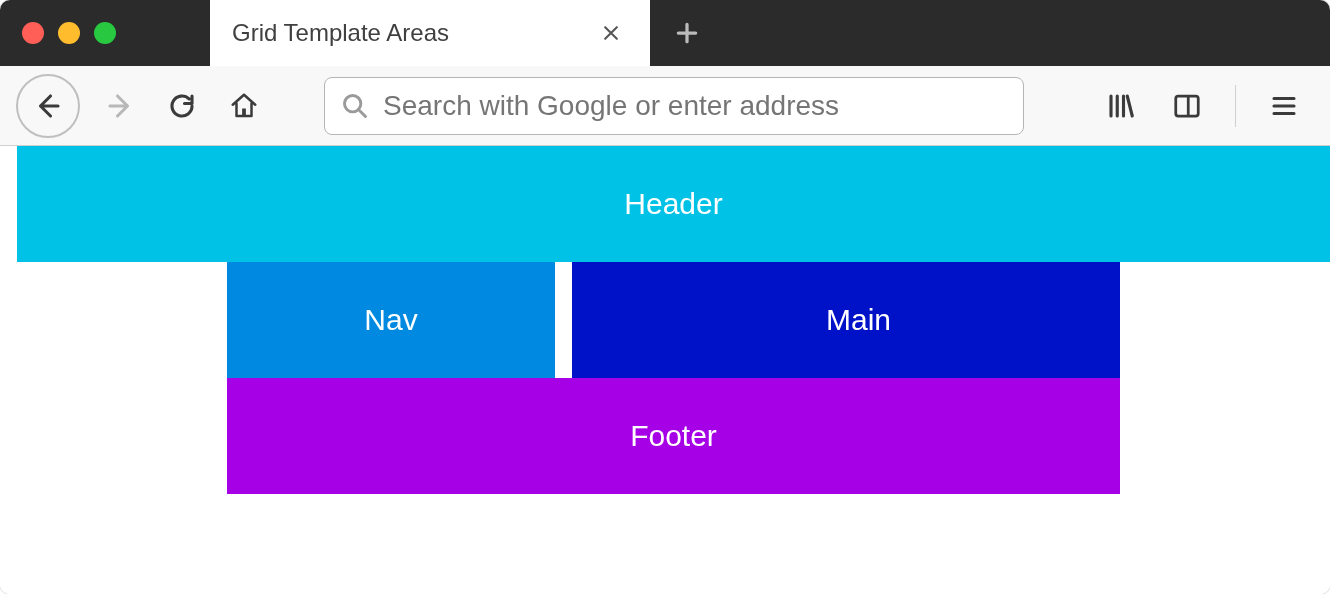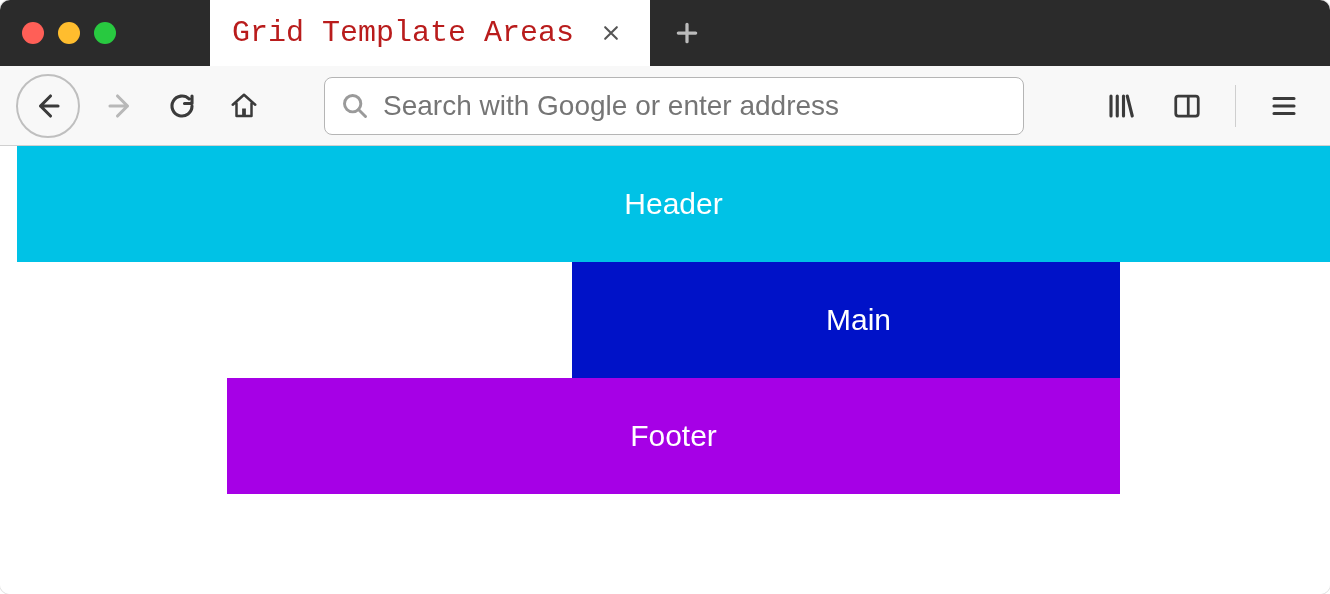--- a/index.html
+++ b/index.html
@@ -11,21 +11,21 @@
   
   .titlebar { height: 66px; background: #2b2b2b; display: flex; align-items: stretch; }
   .traffic { display: flex; align-items: center; gap: 14px; padding-left: 22px; width: 210px; }
   .dot { width: 22px; height: 22px; border-radius: 50%; }
   .dot.red { background: #ff5f57; }
   .dot.yellow { background: #ffbd2e; }
   .dot.green { background: #28c940; }
 
   .tabstrip { display: flex; align-items: stretch; flex: 1; }
   .tab { background: #fff; display: flex; align-items: center; padding: 0 22px; height: 66px; min-width: 440px; justify-content: space-between; }
-  .tab-title { font-size: 30px; color: #b91c1c; font-family: Liberation Mono, monospace; }
+  .tab-title { font-size: 24px; color: #404040; }
   .tab-close { width: 34px; height: 34px; display:flex; align-items:center; justify-content:center; color:#555; }
   .tab-close svg { width: 20px; height: 20px; }
   .newtab { width: 74px; display:flex; align-items:center; justify-content:center; color:#bbb; }
   .newtab svg { width: 26px; height: 26px; stroke:#bdbdbd; stroke-width:3; }
 
   
   .toolbar { height: 80px; background: #f8f8f8; border-bottom: 1px solid #d0d0d0; display:flex; align-items:center; padding: 0 16px; gap: 18px; }
   .tb-btn { width: 44px; height: 44px; display:flex; align-items:center; justify-content:center; color:#3b3b3b; }
   .tb-btn.disabled { color:#b8b8b8; }
   .tb-btn svg { width: 30px; height: 30px; }
@@ -127,20 +127,23 @@
           </svg>
       </div>
     </div>
   </div>
 
   <div class="viewport">
     <div class="grid-demo">
       <div class="area header-area" style="background:#00c2e6">
         <span>Header</span>
       </div>
+      <div class="area nav-area" style="background:#0089e0">
+        <span>Nav</span>
+      </div>
       <div class="area main-area" style="background:#0012c8">
         <span>Main</span>
       </div>
       <div class="area footer-area" style="background:#a600e6">
         <span>Footer</span>
       </div>
     </div>
   </div>
 
 </div>

